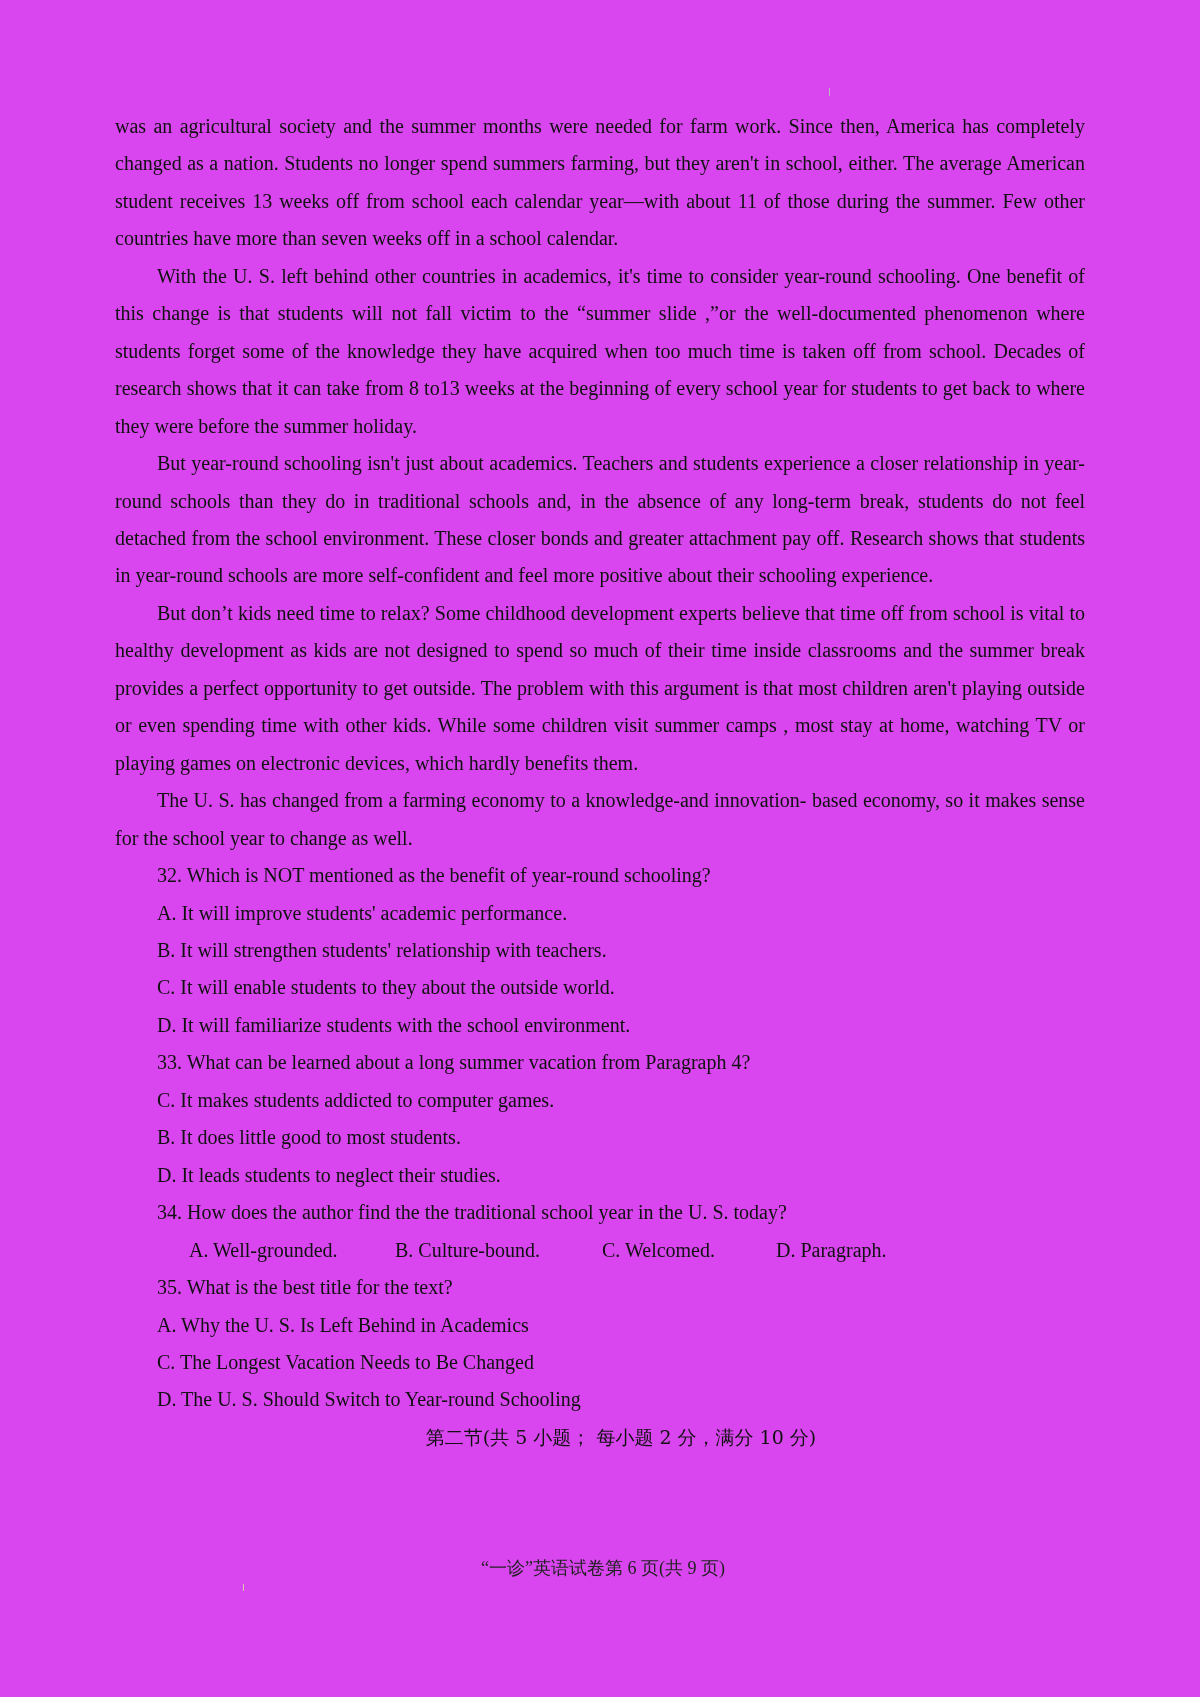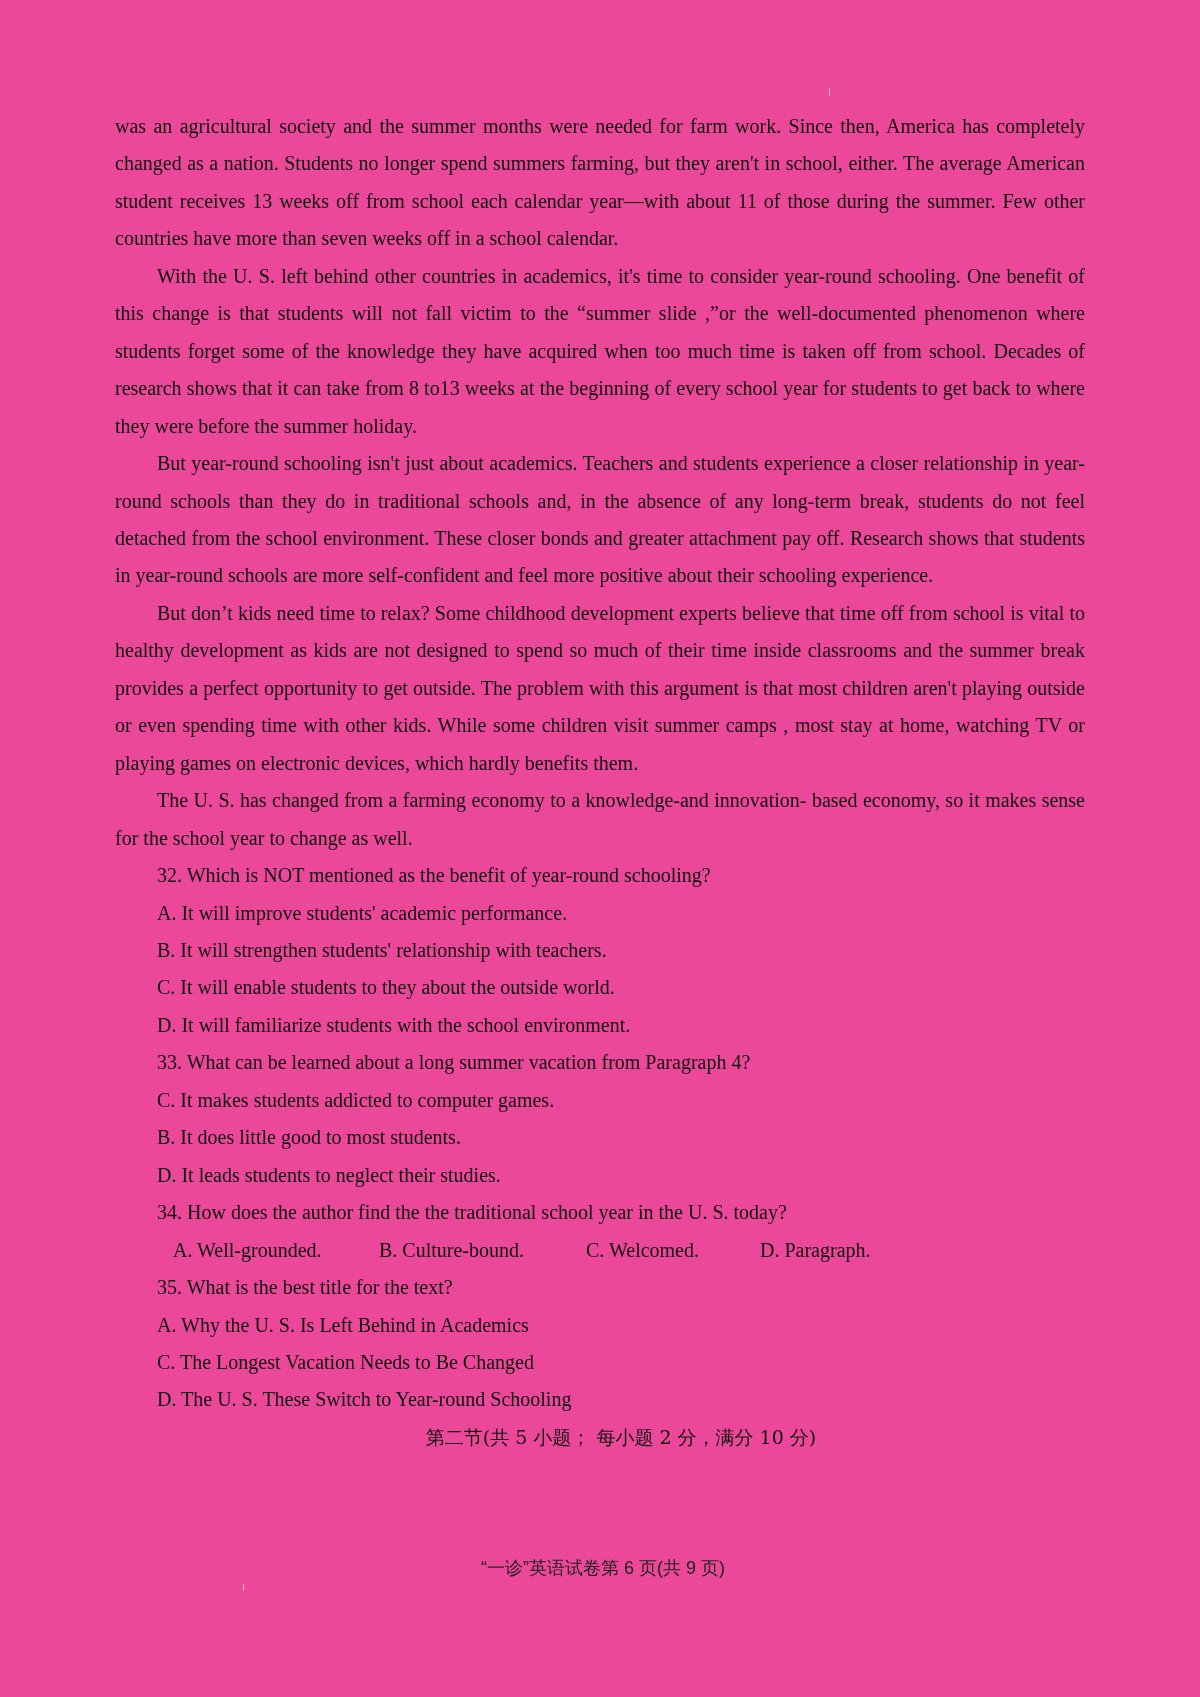--- a/index.html
+++ b/index.html
@@ -1,40 +1,40 @@
 <!DOCTYPE html>
 <html><head>
 <meta charset="utf-8">
 <style>
   html, body { margin: 0; padding: 0; background: #ffffff; }
   body { width: 1200px; height: 1697px; position: relative; overflow: hidden; }
   .page {
     position: absolute; left: 0; top: 0; width: 1200px; height: 1697px;
-    background: #ec4899; color: #111111;
+    background: #d946ef; color: #111111;
     font-family: "Liberation Serif", "DejaVu Serif", serif;
   }
   .body-text {
     position: absolute; left: 115px; top: 108px; width: 970px;
     font-size: 20px; line-height: 37.45px;
   }
   .para {
     margin: 0; text-align: justify; text-indent: 42px;
   }
   .para.no-indent { text-indent: 0; }
   .q-block { margin: 0; }
   .q-line { margin: 0 0 0 42px; white-space: nowrap; }
   .opt-row { margin: 0 0 0 58px; display: flex; white-space: nowrap; }
   .opt-row span { display: inline-block; }
-  .opt-row span:nth-child(1) { width: 206px; }
+  .opt-row span:nth-child(1) { width: 206px; margin-left: 16px; }
   .opt-row span:nth-child(2) { width: 207px; }
   .opt-row span:nth-child(3) { width: 174px; }
   .section-heading { margin: 0 0 0 42px; font-family: "DejaVu Serif", "Liberation Serif", serif; font-size: 19px; text-align: center; }
   .footer {
     position: absolute; left: 0; top: 1556px; width: 1200px; text-align: center;
-    font-family: Liberation Sans, sans-serif; font-size: 18px; color: #222;
+    font-family: Liberation Serif, serif; font-size: 18px; color: #222;
     padding-left: 6px; box-sizing: border-box;
   }
   .tick-mark {
     position: absolute; left: 829px; top: 88px; width: 1px; height: 8px; background: #bbb;
   }
   .tick-mark-2 {
     position: absolute; left: 243px; top: 1584px; width: 1px; height: 7px; background: #d8c9a8;
   }
 </style>
 </head>
@@ -74,21 +74,21 @@
         <span>B. Culture-bound.</span>
         <span>C. Welcomed.</span>
         <span>D. Paragraph.</span>
       </div>
     </div>
 
     <div class="q-block">
       <p class="q-line">35. What is the best title for the text?</p>
       <p class="q-line">A. Why the U. S. Is Left Behind in Academics</p>
       <p class="q-line">C. The Longest Vacation Needs to Be Changed</p>
-      <p class="q-line">D. The U. S. These Switch to Year-round Schooling</p>
+      <p class="q-line">D. The U. S. Should Switch to Year-round Schooling</p>
     </div>
 
     <p class="section-heading">第二节(共 5 小题； 每小题 2 分，满分 10 分)</p>
   </div>
 
   <div class="tick-mark-2"></div>
   <div class="footer">“一诊”英语试卷第 6 页(共 9 页)</div>
 </div>
 
 </body></html>

